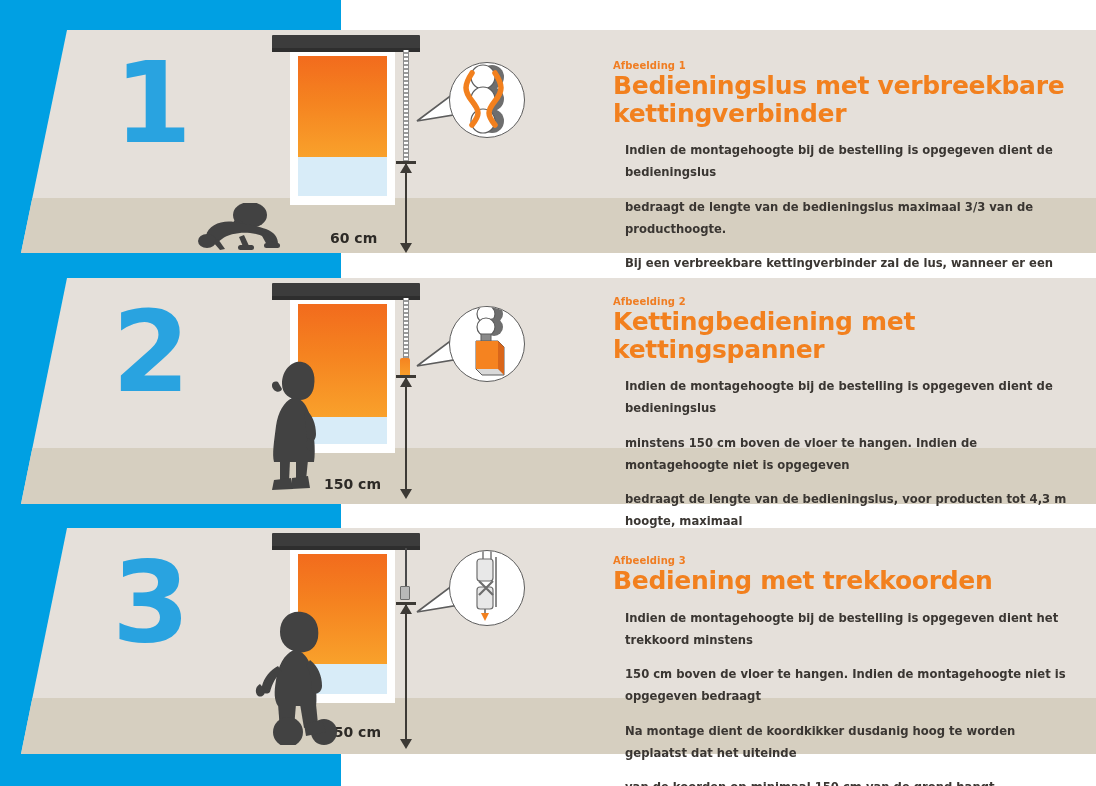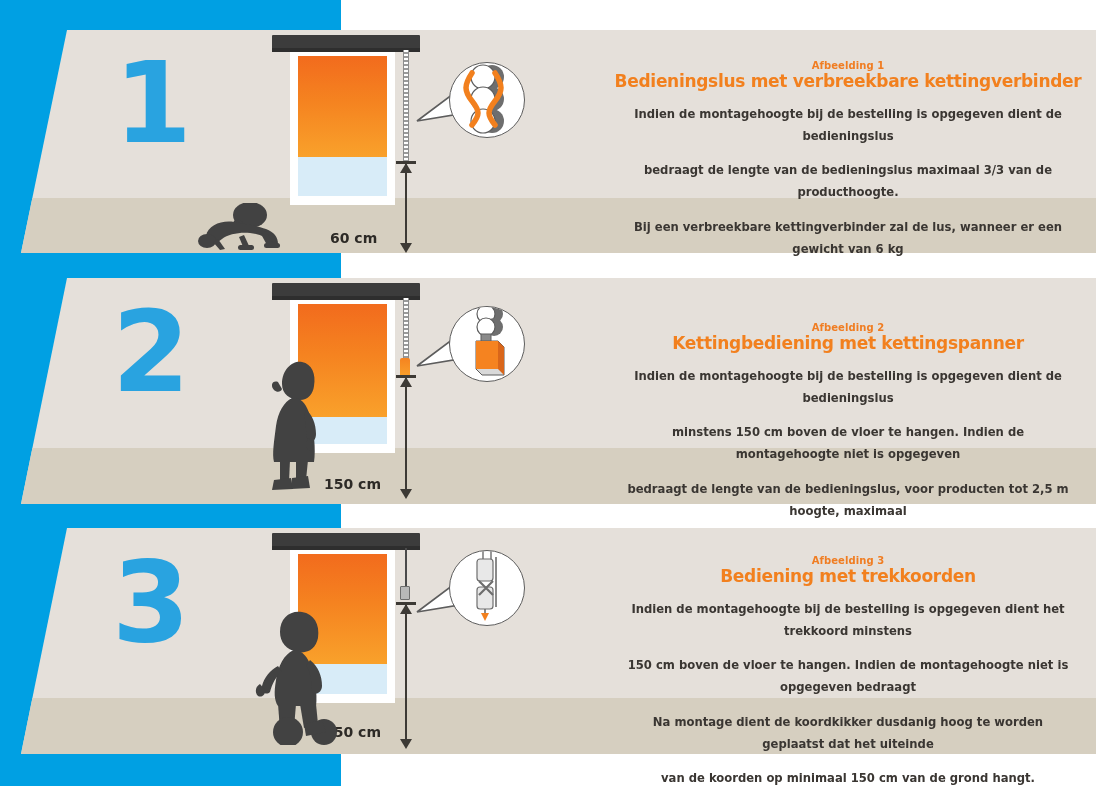--- a/index.html
+++ b/index.html
@@ -52,24 +52,24 @@
   .arrow-up{position:absolute;width:0;height:0;border-left:6px solid transparent;border-right:6px solid transparent;border-bottom:10px solid #3d3a35;}
   .dim-label{position:absolute;color:#2d2a26;font-weight:700;font-size:14px;
     font-family:"DejaVu Sans", sans-serif;white-space:nowrap;}
 
   
   .bubble{position:absolute;width:76px;height:76px;border-radius:50%;
     background:#ffffff;border:1.6px solid #5d5d5d;box-sizing:border-box;overflow:hidden;}
   .bubble-tail{position:absolute;}
 
   
-  .txt{position:absolute;width:470px;text-align:center;}
+  .txt{position:absolute;width:470px;}
   .kicker{color:#F07D22;font-size:10px;font-weight:700;
     font-family:"DejaVu Sans",sans-serif;margin:0 0 1px 0;letter-spacing:.1px;}
-  .headline{color:#F2801E;font-size:17px;font-weight:700;
+  .headline{color:#F2801E;font-size:25px;font-weight:700;
     font-family:"DejaVu Sans",sans-serif;margin:0 0 7px 0;letter-spacing:-.3px;line-height:1.1;}
   .body{color:#3a3632;font-size:11.6px;font-weight:700;
     font-family:"DejaVu Sans",sans-serif;line-height:1.92;margin:0;}
   .body p{margin:12px;}
 </style>
 </head>
 <body>
 
 <div id="root">
 
@@ -192,27 +192,27 @@
             <rect x="31" y="27" width="10" height="8" fill="#8a8a8a" stroke="#5d5d5d" stroke-width="1"></rect>
             <path d="M26 34 L48 34 L54 40 L54 68 L32 68 L26 62 Z" fill="#d9d9d9" stroke="#5d5d5d" stroke-width="1"></path>
             <path d="M26 34 L48 34 L48 62 L26 62 Z" fill="#F58320"></path>
             <path d="M48 34 L54 40 L54 68 L48 62 Z" fill="#D9661A"></path>
           </g>
         </svg>
       </div>
     </div>
   </div>
 
-  <div class="txt" style="left:613px;top:322px;">
+  <div class="txt" style="left:613px;top:296px;">
     <p class="kicker">Afbeelding 2</p>
     <p class="headline">Kettingbediening met kettingspanner</p>
     <div class="body">
       <p>Indien de montagehoogte bij de bestelling is opgegeven dient de bedieningslus</p>
       <p>minstens 150 cm boven de vloer te hangen. Indien de montagehoogte niet is opgegeven</p>
-      <p>bedraagt de lengte van de bedieningslus, voor producten tot 2,5 m hoogte, maximaal</p>
+      <p>bedraagt de lengte van de bedieningslus, voor producten tot 4,3 m hoogte, maximaal</p>
       <p>te hangen.</p>
     </div>
   </div>
 
   <div class="panel" style="top:528px;height:226px;">
     <div class="panel-clip" style="clip-path:polygon(67px 0, 1096px 0, 1096px 226px, 21px 226px);">
       <div class="panel-bg"></div>
       <div class="floor" style="top:170px;height:56px;"></div>
 
       <div class="num" style="left:112px;top:18px;font-size:112px;">3</div>

